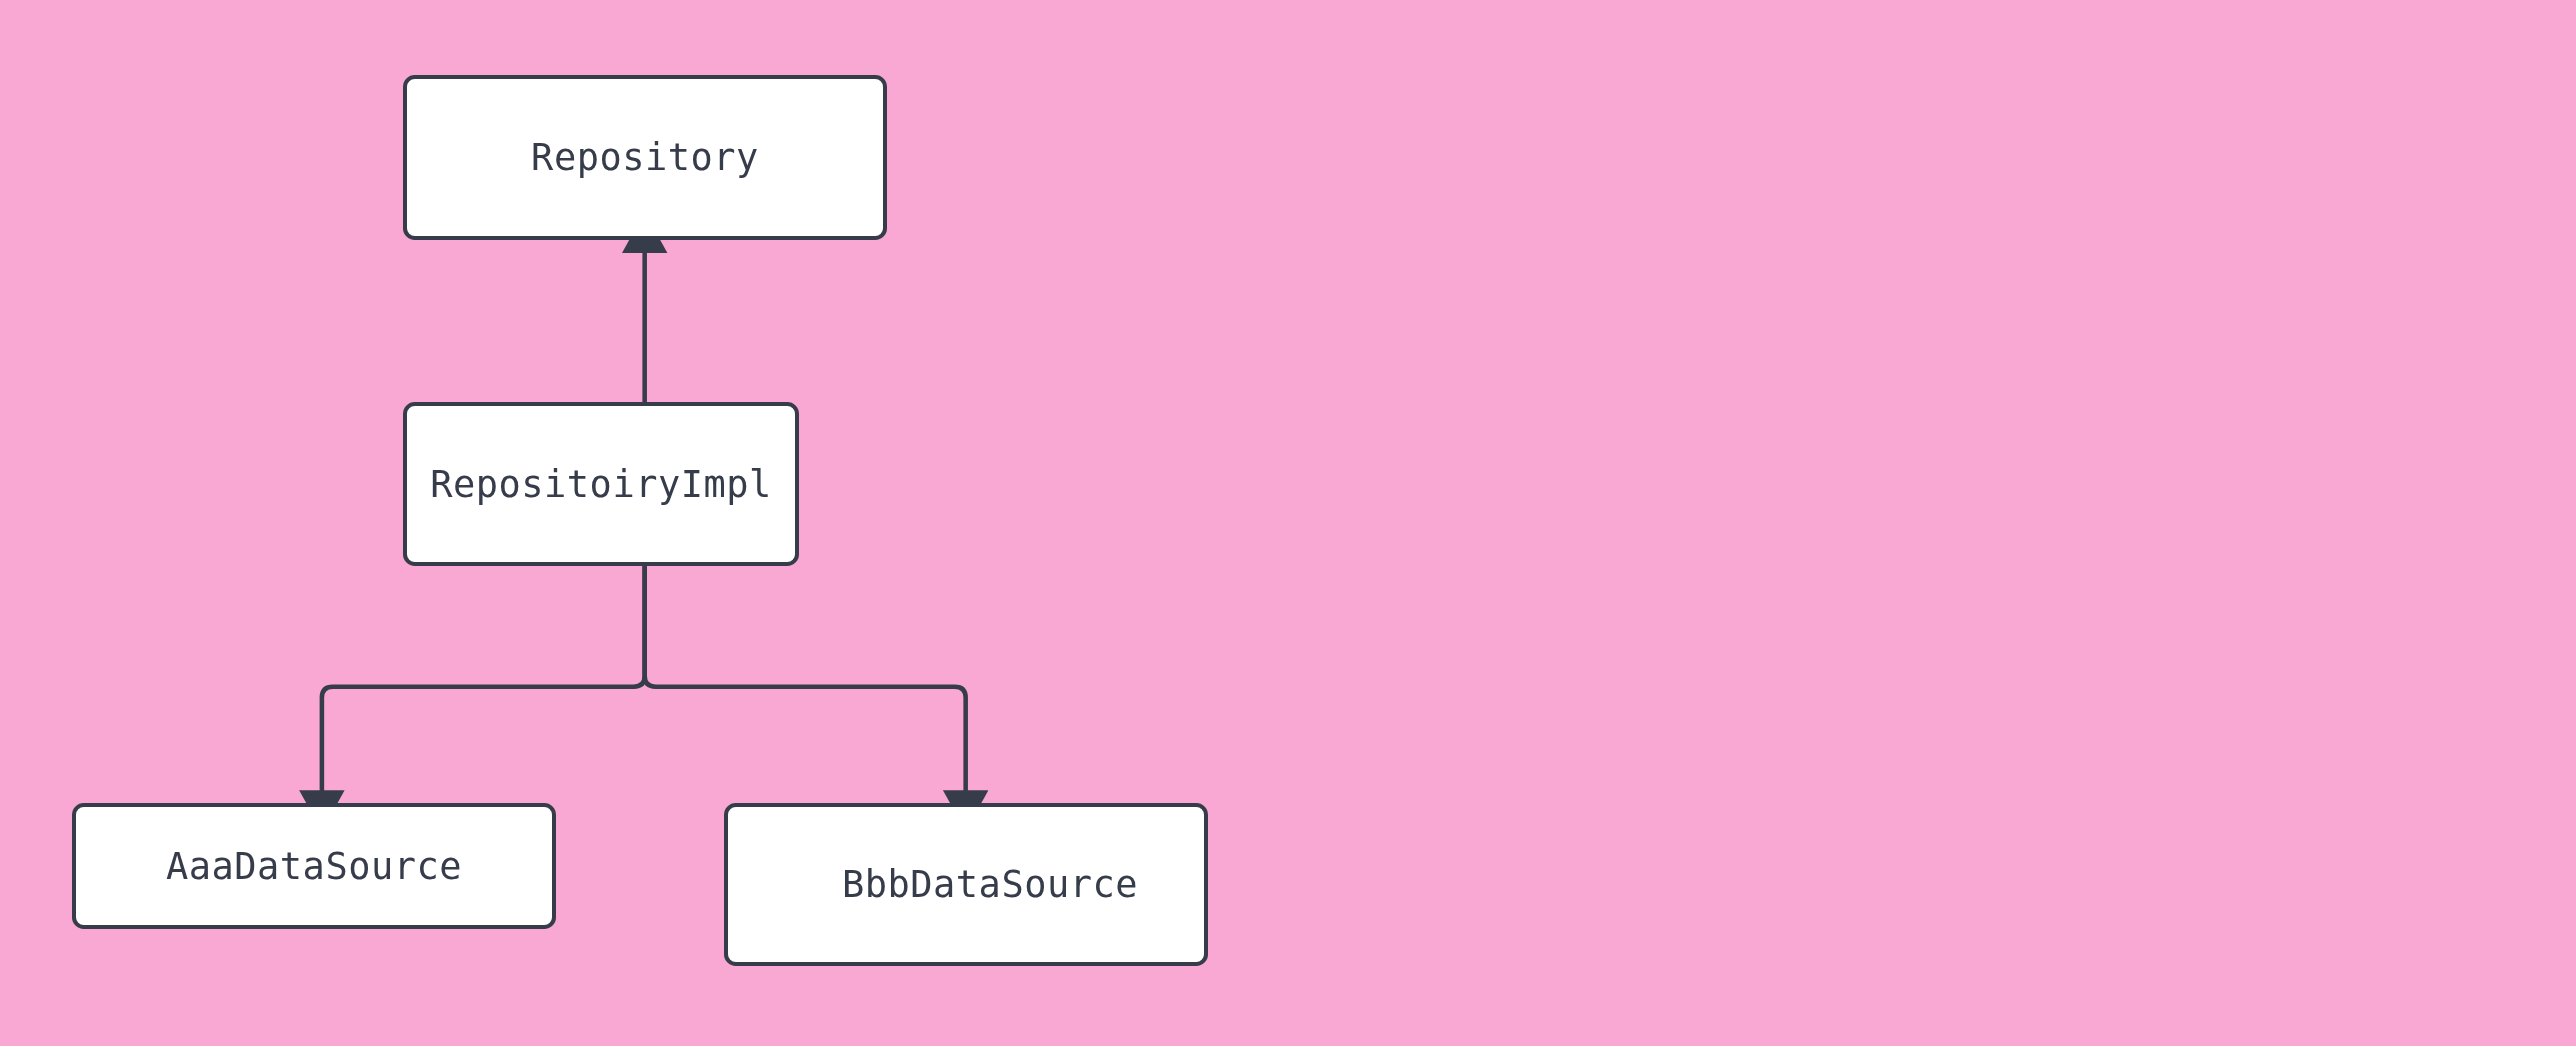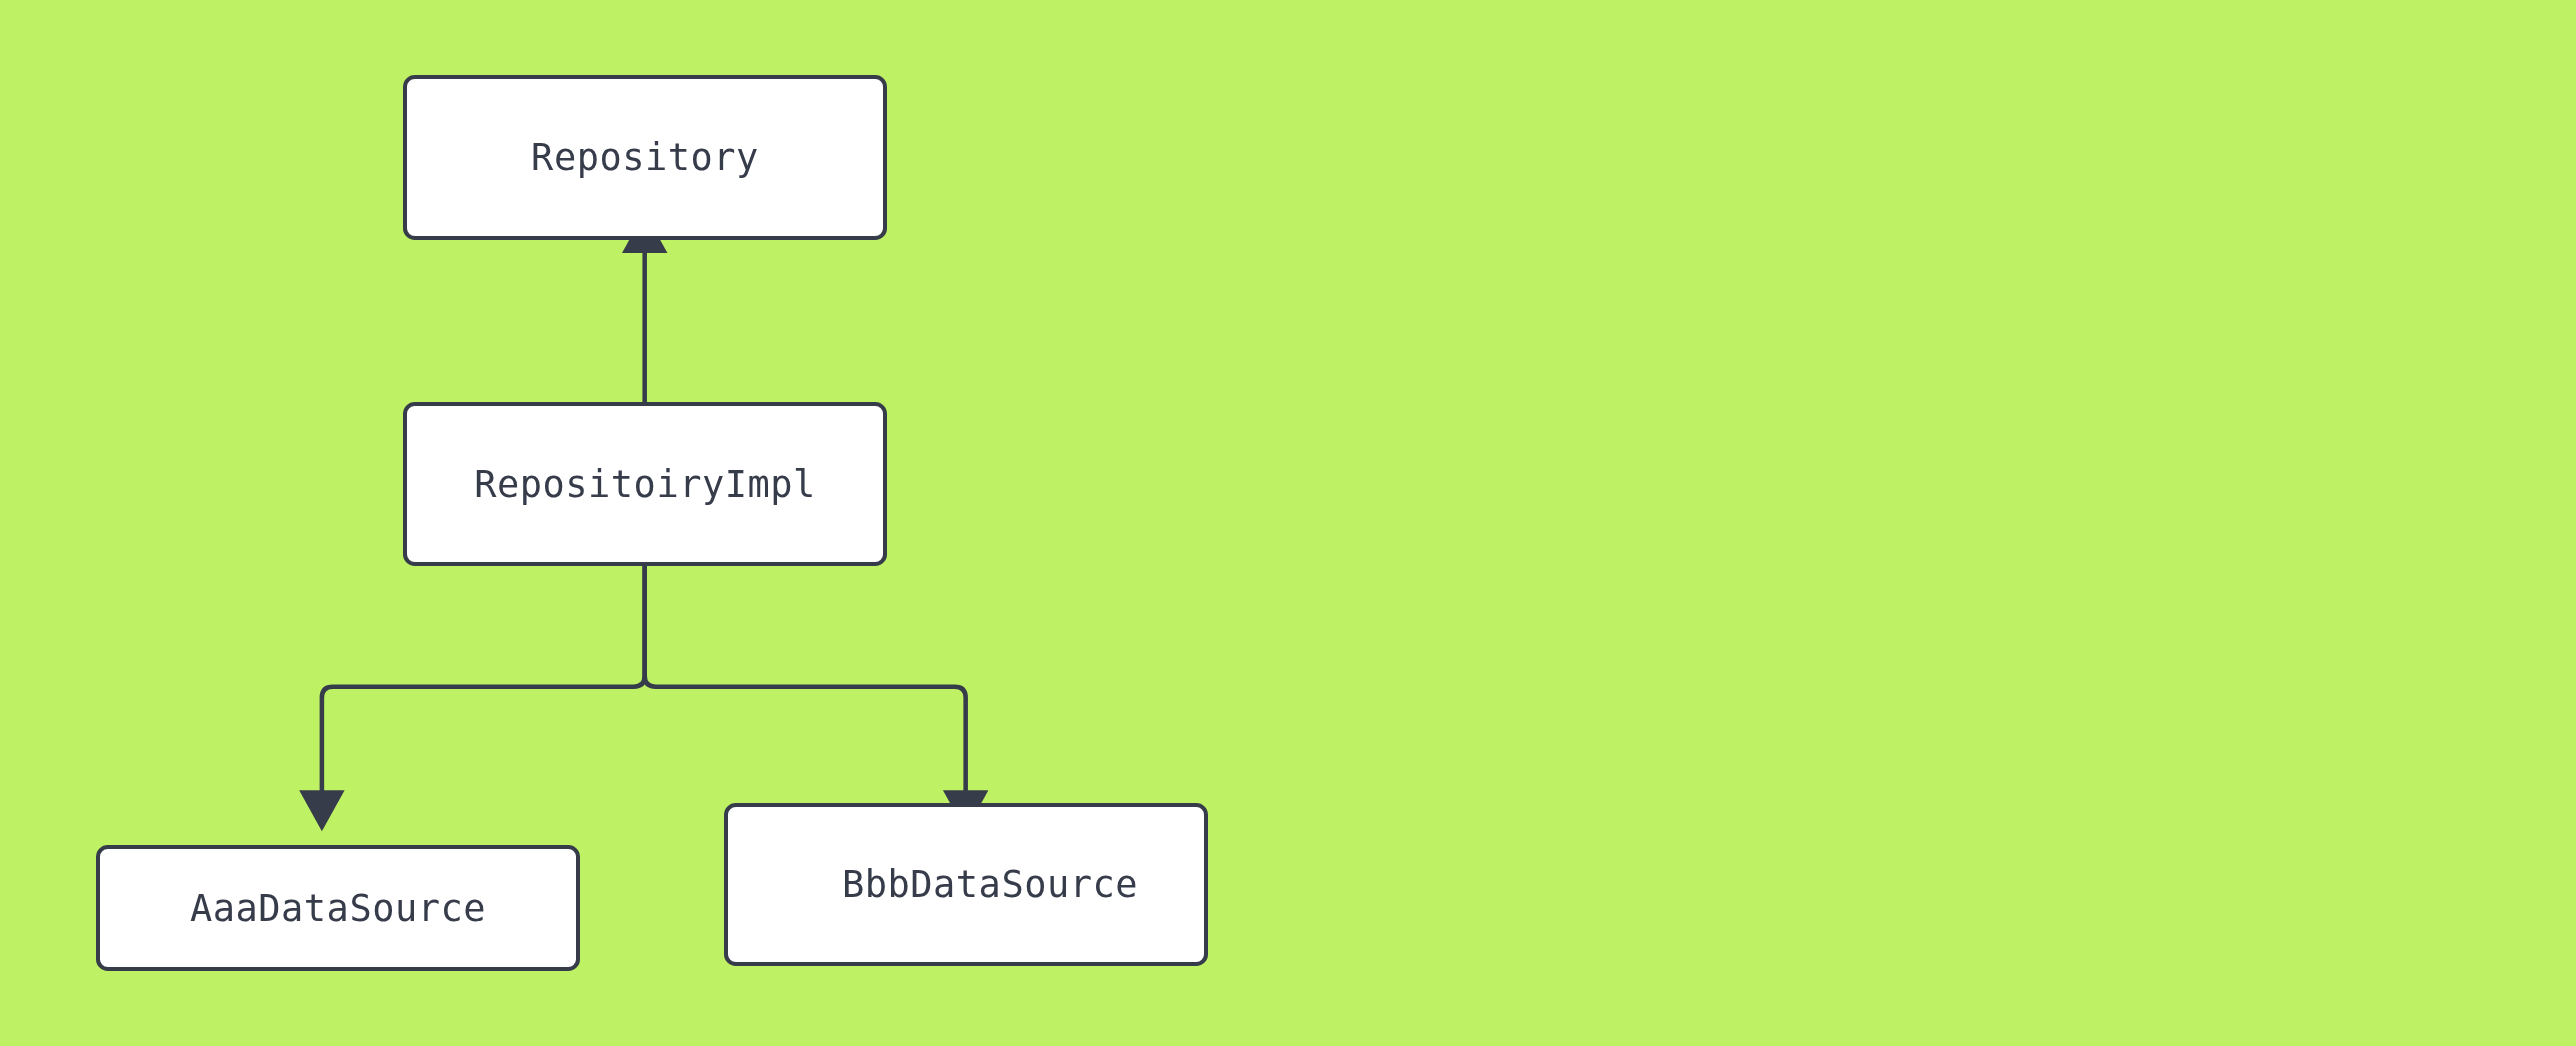--- a/index.html
+++ b/index.html
@@ -8,21 +8,21 @@
     padding: 0;
     background: #ffffff;
   }
   body {
     font-family: "DejaVu Sans Mono", "Liberation Mono", monospace;
   }
   #diagram-canvas {
     position: relative;
     width: 2576px;
     height: 1047px;
-    background: #bef264;
+    background: #f9a8d4;
     overflow: hidden;
     text-align: right;
   }
   #edge-layer {
     position: absolute;
     left: 0;
     top: 0;
     width: 2576px;
     height: 1047px;
     pointer-events: none;
@@ -42,23 +42,23 @@
     color: #373c4b;
     font-size: 37px;
     line-height: 1;
     letter-spacing: 0.5px;
     white-space: nowrap;
     font-family: "DejaVu Sans Mono", "Liberation Mono", monospace;
   }
   
   #node-repository        { left: 403px; top: 75px;  width: 484px; height: 165px; }
   
-  #node-repository-impl   { left: 403px; top: 402px; width: 484px; height: 164px; }
+  #node-repository-impl   { left: 403px; top: 402px; width: 396px; height: 164px; }
   
-  #node-aaa-datasource    { left: 96px;  top: 803px; width: 484px; height: 126px; margin-top: 42px; }
+  #node-aaa-datasource    { left: 72px;  top: 803px; width: 484px; height: 126px; }
   
   #node-bbb-datasource    { left: 724px; top: 803px; width: 484px; height: 163px; padding-left: 48px; }
 </style>
 </head>
 <body>
 
 <div id="diagram-canvas">
 
   <svg id="edge-layer" width="2576" height="1047" viewBox="0 0 2833 1151" xmlns="http://www.w3.org/2000/svg">
     <defs>

